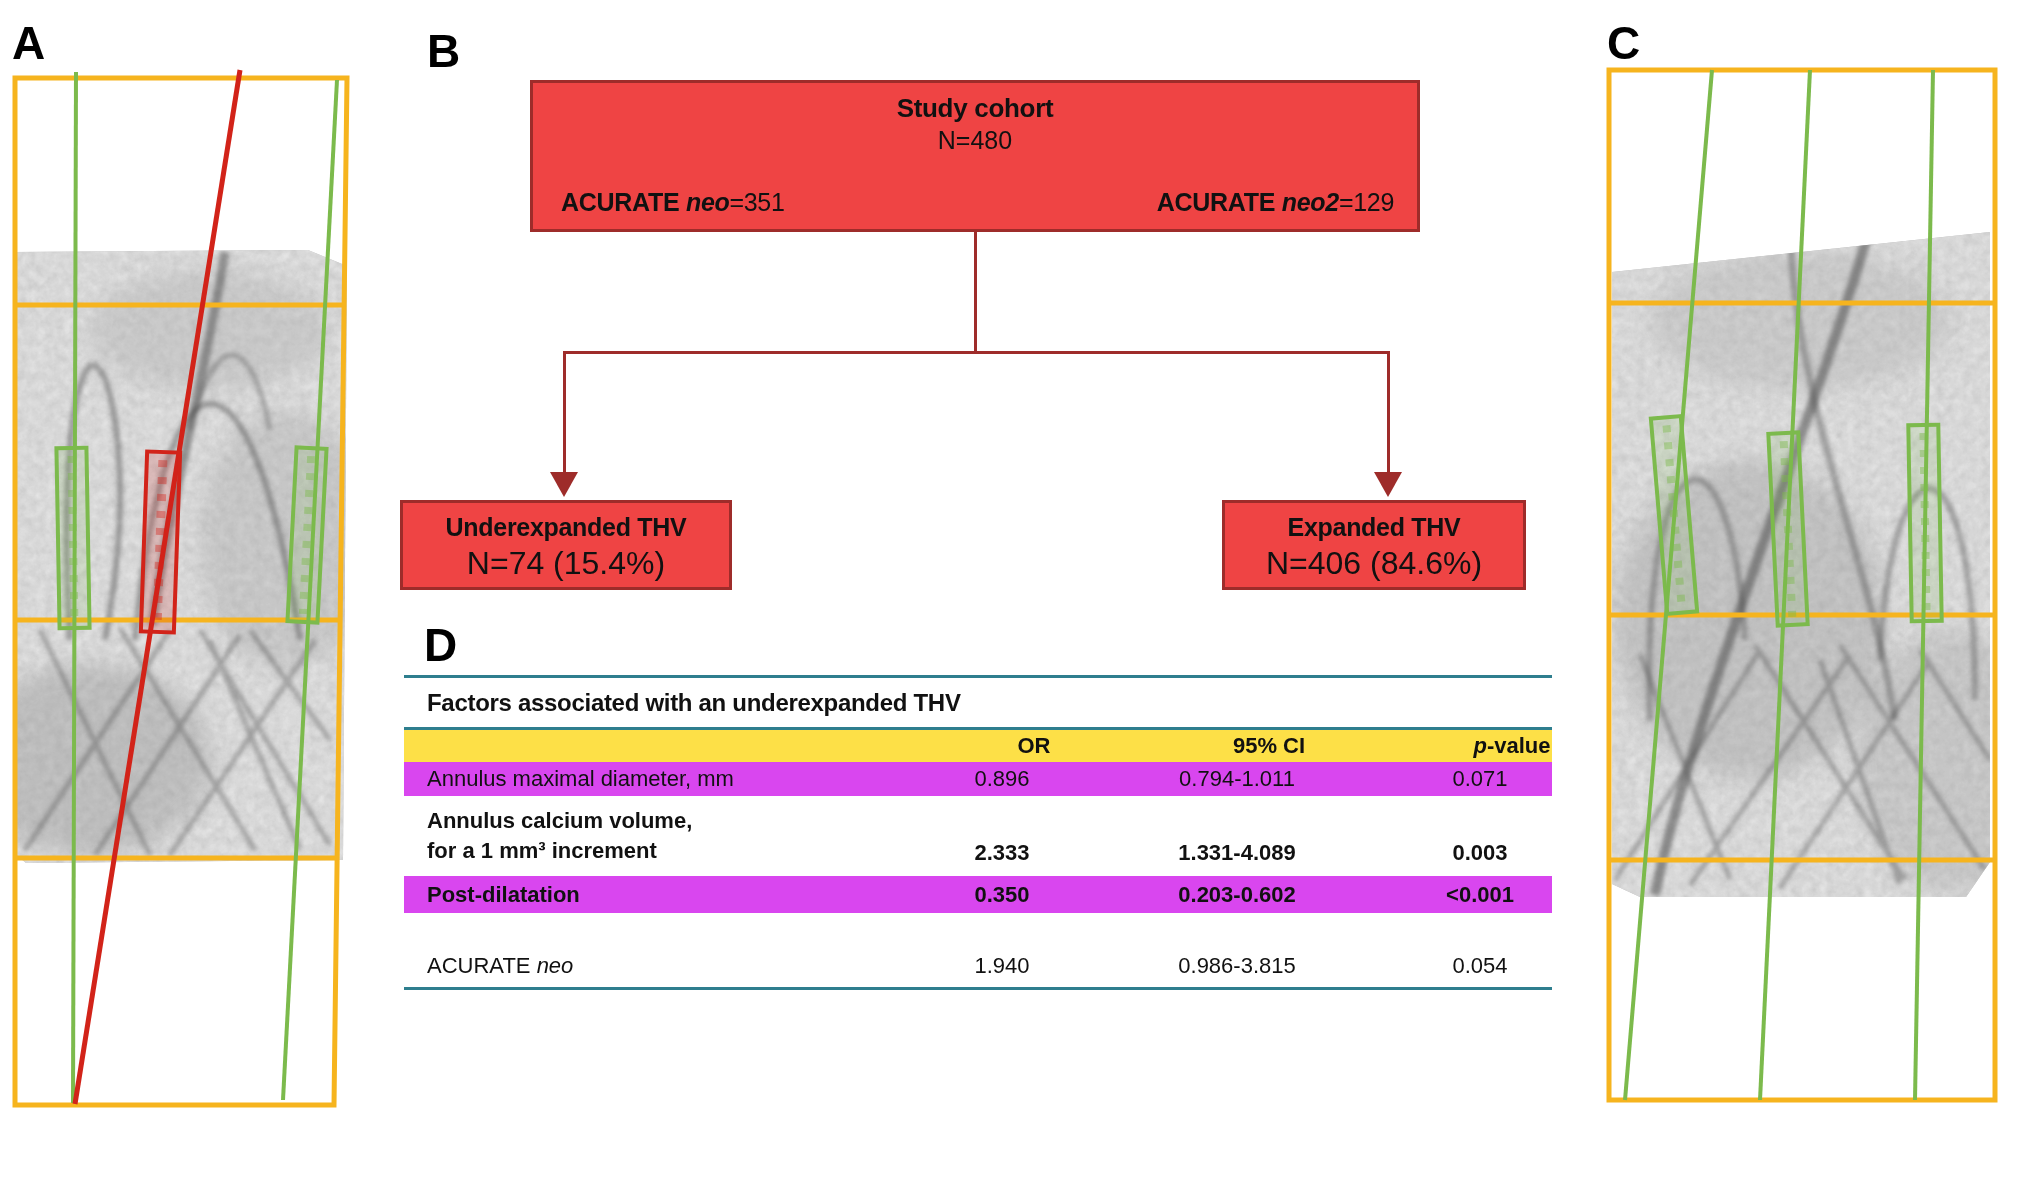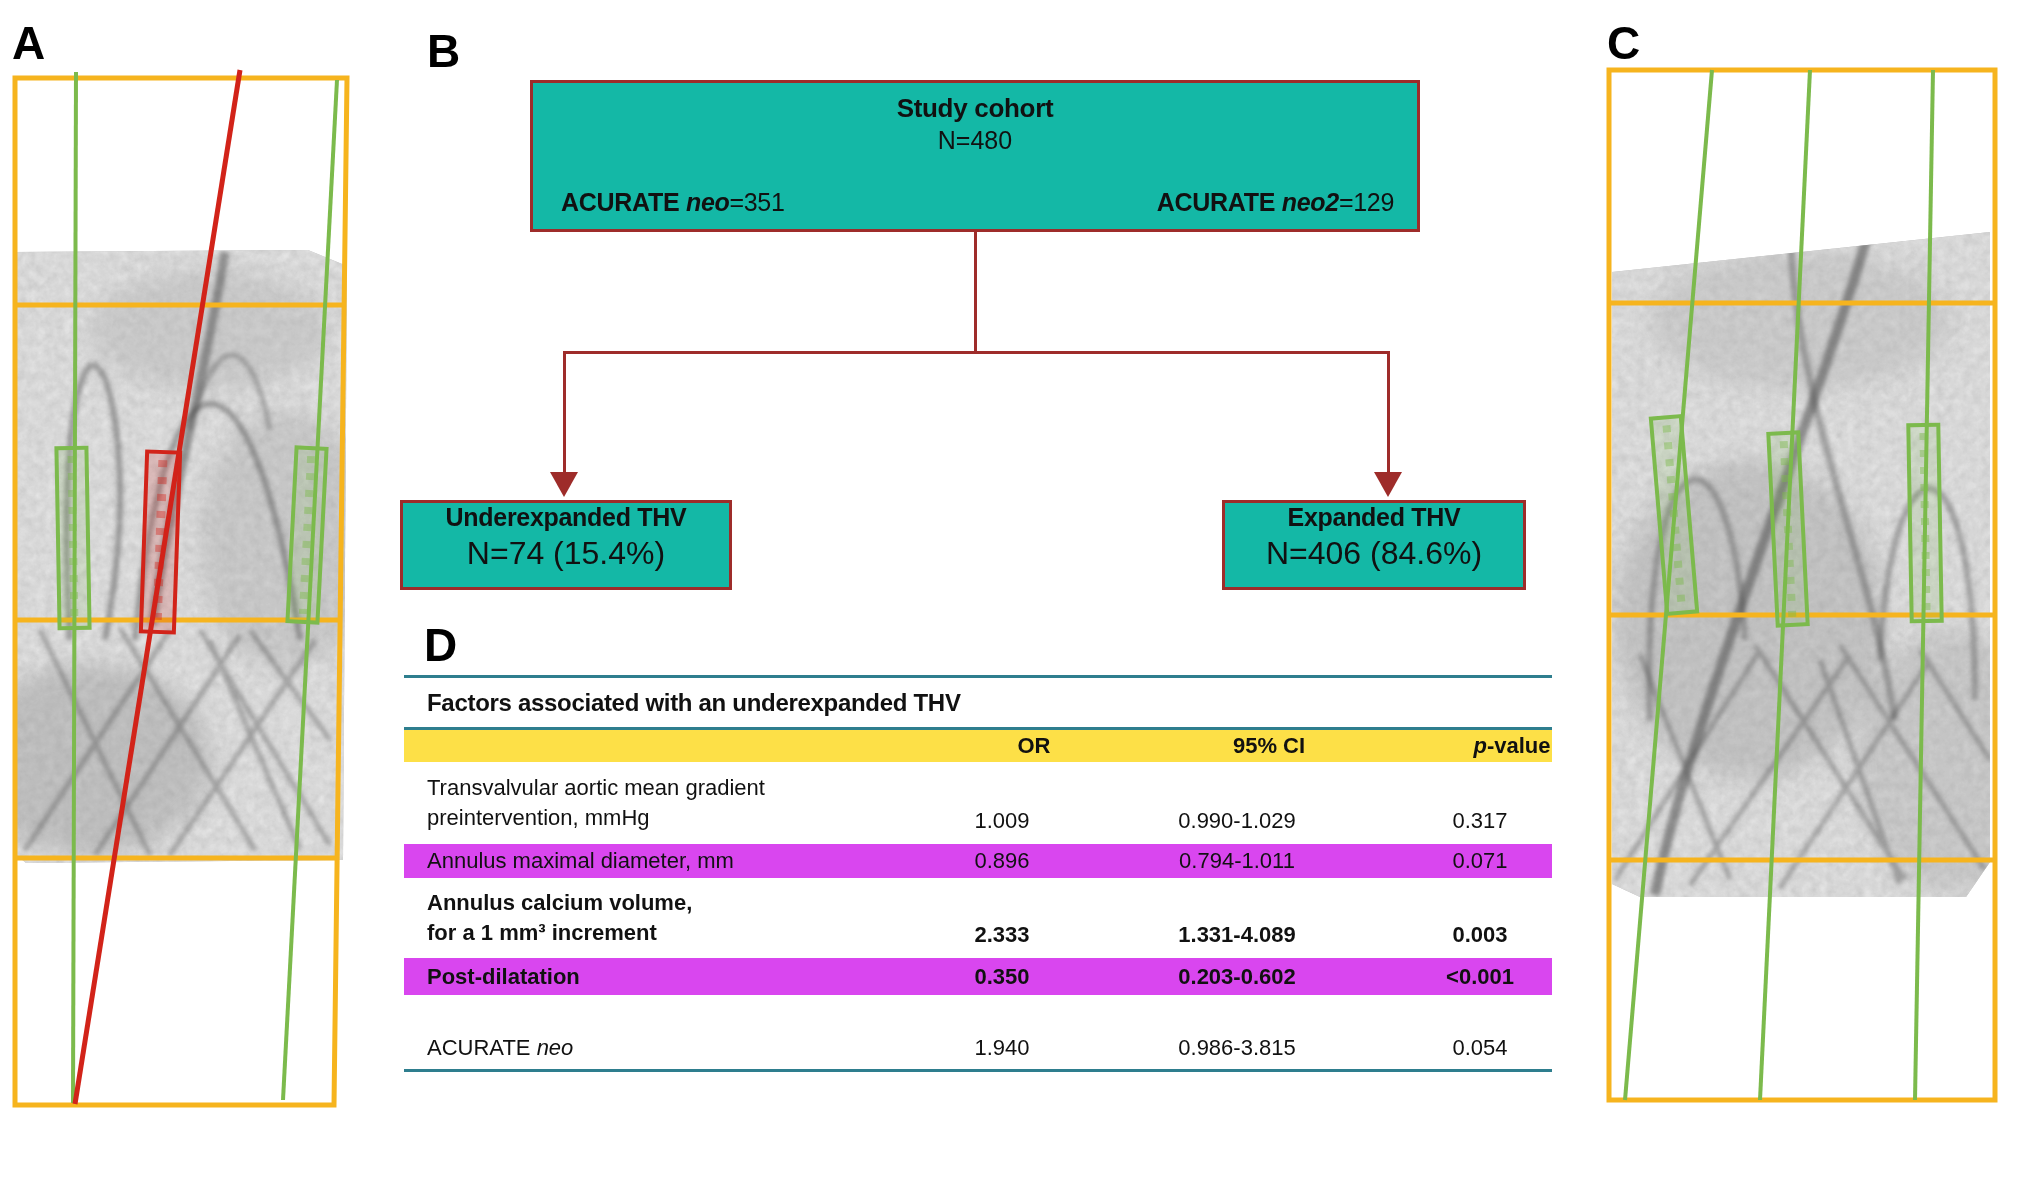--- a/index.html
+++ b/index.html
@@ -7,31 +7,31 @@
     position:relative;width:2031px;height:1186px;background:#ffffff;overflow:hidden;
     font-family:"Liberation Sans","DejaVu Sans",sans-serif;color:#111;
   }
   
   .panel-label{
     position:absolute;font-size:46px;font-weight:bold;line-height:1;color:#000;
     letter-spacing:-1px;
   }
   
   .fc-box{
-    position:absolute;border:3px solid #9e2c2a;background:#14b8a6;box-sizing:border-box;
+    position:absolute;border:3px solid #9e2c2a;background:#ef4444;box-sizing:border-box;
     text-align:center;
   }
   .fc-root-title{font-size:26px;font-weight:bold;margin-top:10px;letter-spacing:-0.3px;}
   .fc-root-n{font-size:25px;margin-top:2px;}
   .fc-devices{
     position:absolute;left:28px;right:23px;bottom:12px;display:flex;
     justify-content:space-between;font-size:25px;font-weight:bold;letter-spacing:-0.3px;
   }
   .fc-devices .count{font-weight:normal;}
-  .fc-sub-title{font-size:25px;font-weight:bold;letter-spacing:-0.3px;}
+  .fc-sub-title{font-size:25px;font-weight:bold;margin-top:10px;letter-spacing:-0.3px;}
   .fc-sub-n{font-size:32px;margin-top:3px;}
   .fl-line{position:absolute;background:#9e2c2a;}
   .fl-arrow{
     position:absolute;width:0;height:0;
     border-left:14px solid transparent;border-right:14px solid transparent;
     border-top:25px solid #9e2c2a;
   }
   
   #factors-table{position:absolute;left:404px;top:675px;width:1148px;}
   .t-rule{height:3px;background:#2e7e8e;}
@@ -217,29 +217,20 @@
     <div class="t-grid t-head">
       <div class="t-cell"></div>
       <div class="t-cell">OR</div>
       <div class="t-cell">95% CI</div>
       <div class="t-cell">
           <i>p</i>
           <span>-value</span>
         </div>
     </div>
 
-    <div class="t-grid t-row r1 row-2line">
-      <div class="t-cell t-label">
-        <div>Transvalvular aortic mean gradient</div>
-        <div class="l2">preintervention, mmHg</div>
-      </div>
-      <div class="t-cell t-val">1.009</div>
-      <div class="t-cell t-val">0.990-1.029</div>
-      <div class="t-cell t-val">0.317</div>
-    </div>
 
     <div class="t-grid t-row r2 t-shade">
       <div class="t-cell t-label">
         <div>Annulus maximal diameter, mm</div>
       </div>
       <div class="t-cell t-val">0.896</div>
       <div class="t-cell t-val">0.794-1.011</div>
       <div class="t-cell t-val">0.071</div>
     </div>
 

